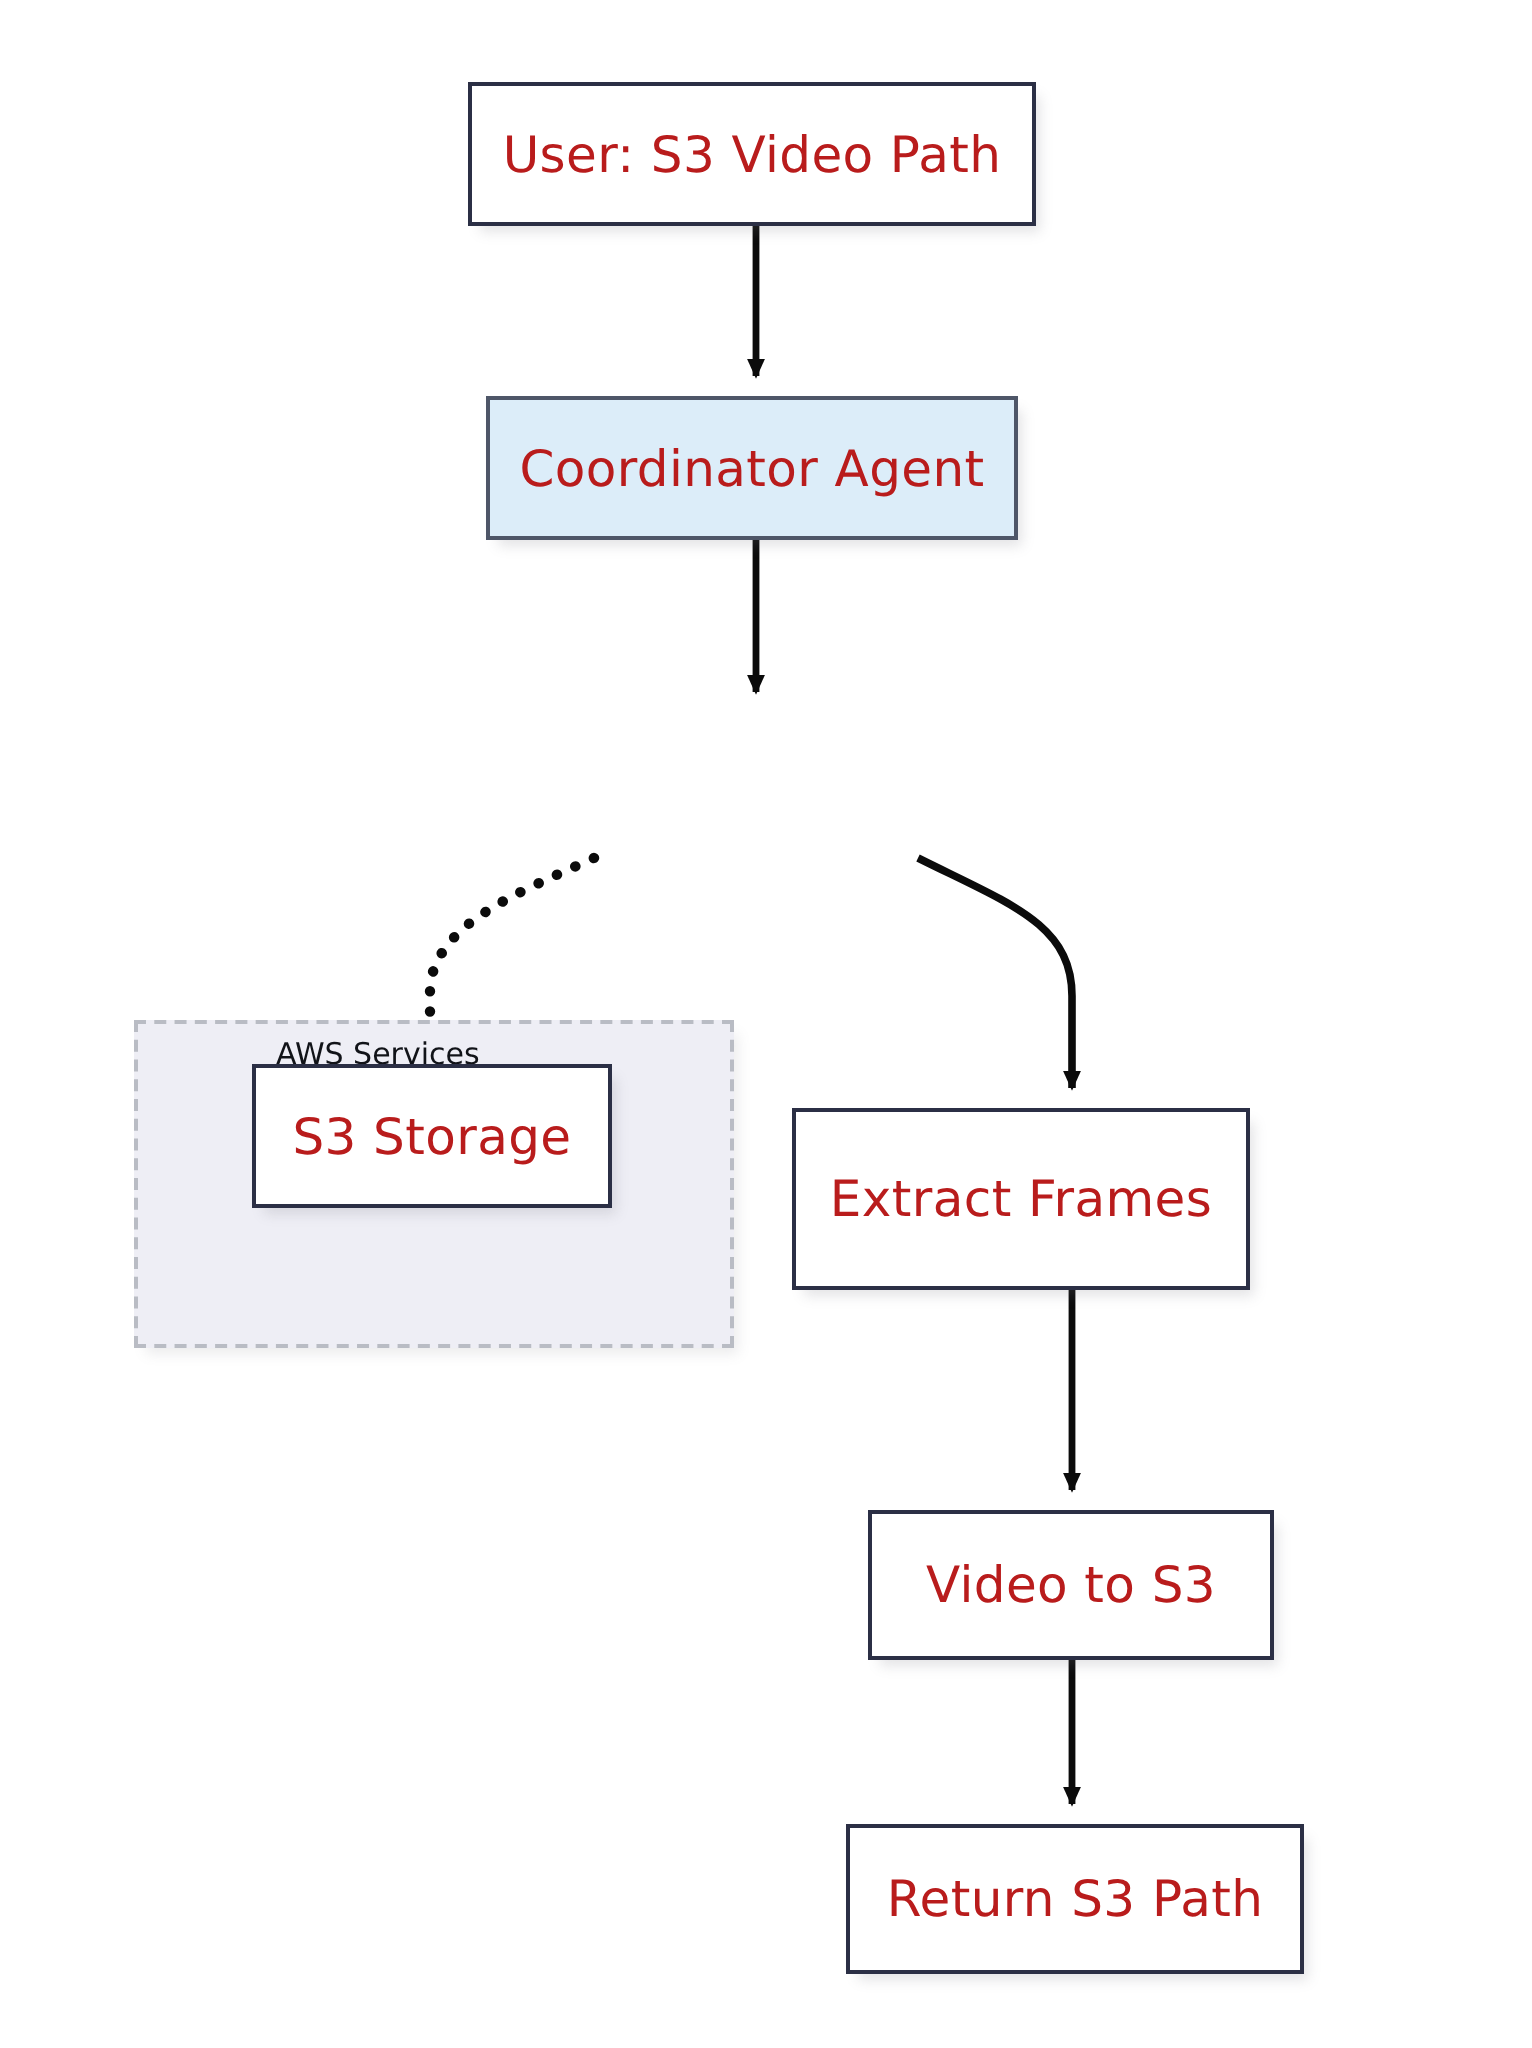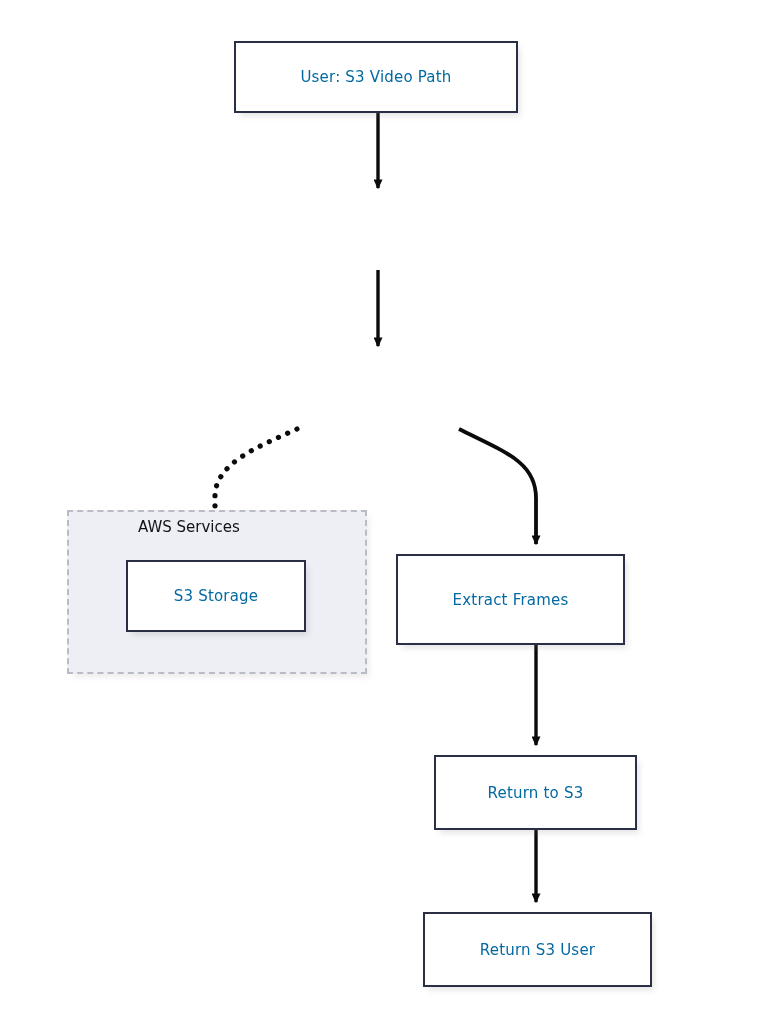--- a/index.html
+++ b/index.html
@@ -27,22 +27,22 @@
     pointer-events: none;
   }
   .node {
     position: absolute;
     box-sizing: border-box;
     display: flex;
     align-items: center;
     justify-content: center;
     border: 2.5px solid #2b2f45;
     background: #ffffff;
-    color: #0369a1;
-    font-size: 15px;
+    color: #b91c1c;
+    font-size: 25px;
     letter-spacing: 0.2px;
     white-space: nowrap;
     box-shadow: 4px 5px 6px -2px rgba(120,120,130,0.20);
     z-index: 3;
   }
   .node.fill-blue {
     background: #dcedf9;
     border-color: #4e5668;
   }
   .node.fill-purple {
@@ -91,23 +91,24 @@
     <line x1="536" y1="629" x2="536" y2="745" stroke="#0b0b0b" stroke-width="3.4" marker-end="url(#arrowhead)"></line>
 
     <line x1="536" y1="830" x2="536" y2="902" stroke="#0b0b0b" stroke-width="3.4" marker-end="url(#arrowhead)"></line>
   </svg>
 
   <div class="subgraph" style="left:67px; top:510px; width:300px; height:164px;"></div>
   <div class="subgraph-label" style="left:138px; top:518px;">AWS Services</div>
 
   <div class="node" style="left:234px; top:41px; width:284px; height:72px;">User: S3 Video Path</div>
 
+  <div class="node fill-blue" style="left:243px; top:198px; width:266px; height:72px;">Coordinator Agent</div>
 
 
-  <div class="node" style="left:126px; top:560px; width:180px; height:72px;">S3 Storage</div>
+  <div class="node" style="left:126px; top:532px; width:180px; height:72px;">S3 Storage</div>
 
   <div class="node" style="left:396px; top:554px; width:229px; height:91px;">Extract Frames</div>
 
-  <div class="node" style="left:434px; top:755px; width:203px; height:75px;">Return to S3</div>
+  <div class="node" style="left:434px; top:755px; width:203px; height:75px;">Video to S3</div>
 
-  <div class="node" style="left:423px; top:912px; width:229px; height:75px;">Return S3 User</div>
+  <div class="node" style="left:423px; top:912px; width:229px; height:75px;">Return S3 Path</div>
 
 </div>
 
 </body></html>

